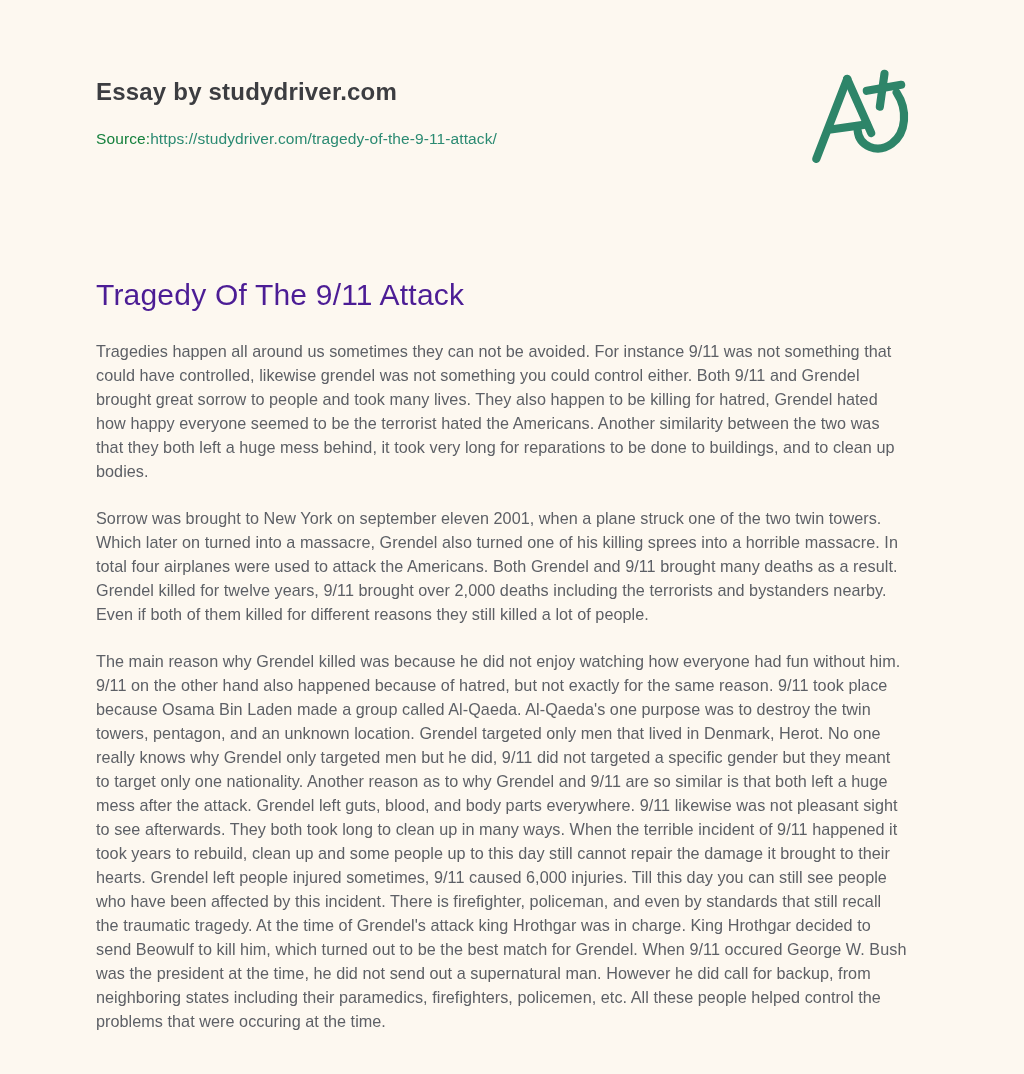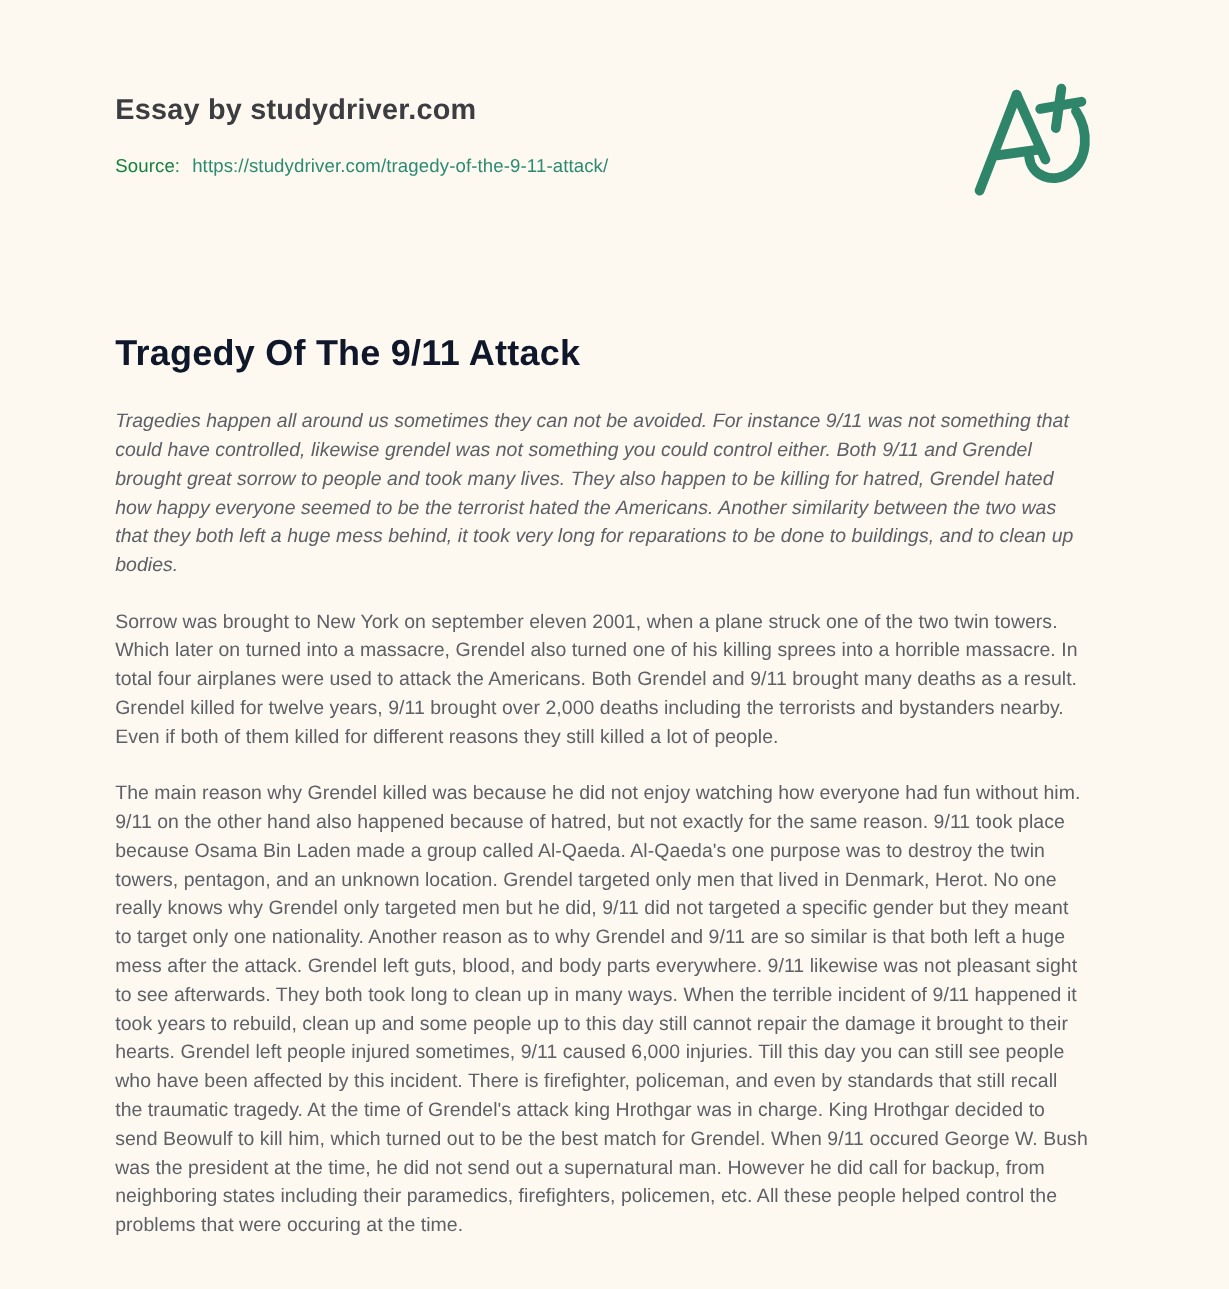--- a/index.html
+++ b/index.html
@@ -31,45 +31,45 @@
   }
   .source-line {
     margin-top: 24px;
     font-size: 15.5px;
     letter-spacing: 0.1px;
   }
   .source-label { color: #15803d; }
   .source-link {
     color: #2b8a72;
     text-decoration: none;
-    margin-left: 10px;
+    margin-left: 0;
   }
   .logo {
     width: 120px;
     height: 96px;
     margin: -8px -12px 0 0;
     transform: rotate(-2deg);
     flex-shrink: 0;
   }
   .essay-title {
     font-size: 30px;
-    font-weight: 700;
-    color: #0f172a;
+    font-weight: 400;
+    color: #4c1d95;
     margin: 114px 0 0 0;
     letter-spacing: 0.2px;
   }
   .essay-body p {
     font-size: 16.2px;
     line-height: 24px;
     color: #5d6066;
     margin: 23px 0 0 0;
     max-width: 836px;
     letter-spacing: 0.05px;
   }
-  .essay-body p:first-child { margin-top: 27px; font-style: italic; }
+  .essay-body p:first-child { margin-top: 27px; }
 </style>
 </head>
 <body>
 
 <div class="page">
 
   <div class="header-row">
     <div>
       <h1 class="site-title">Essay by studydriver.com</h1>
       <div class="source-line">

